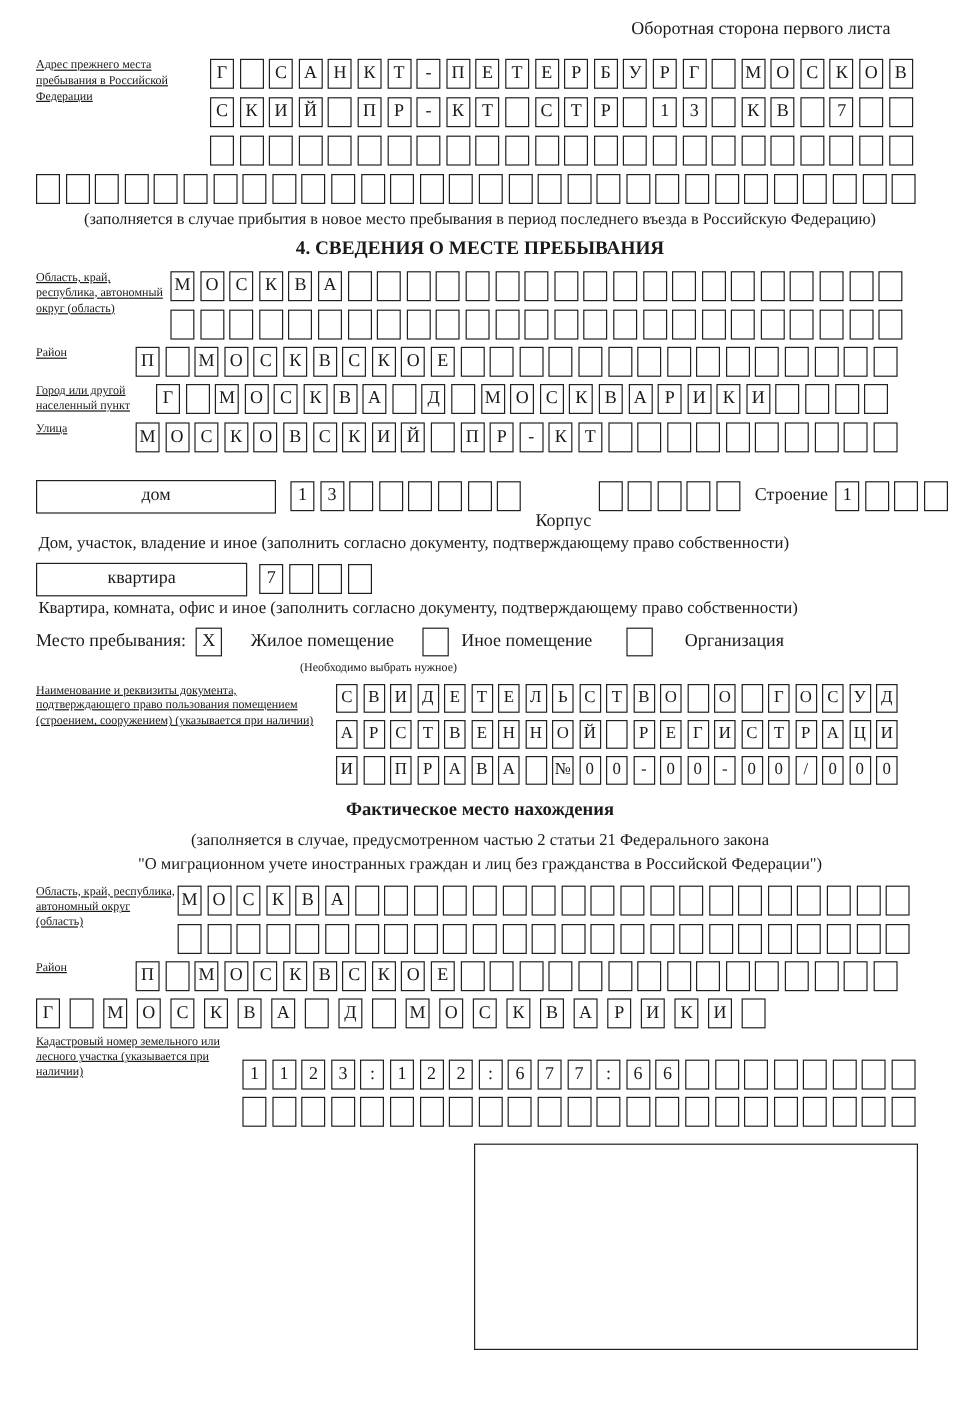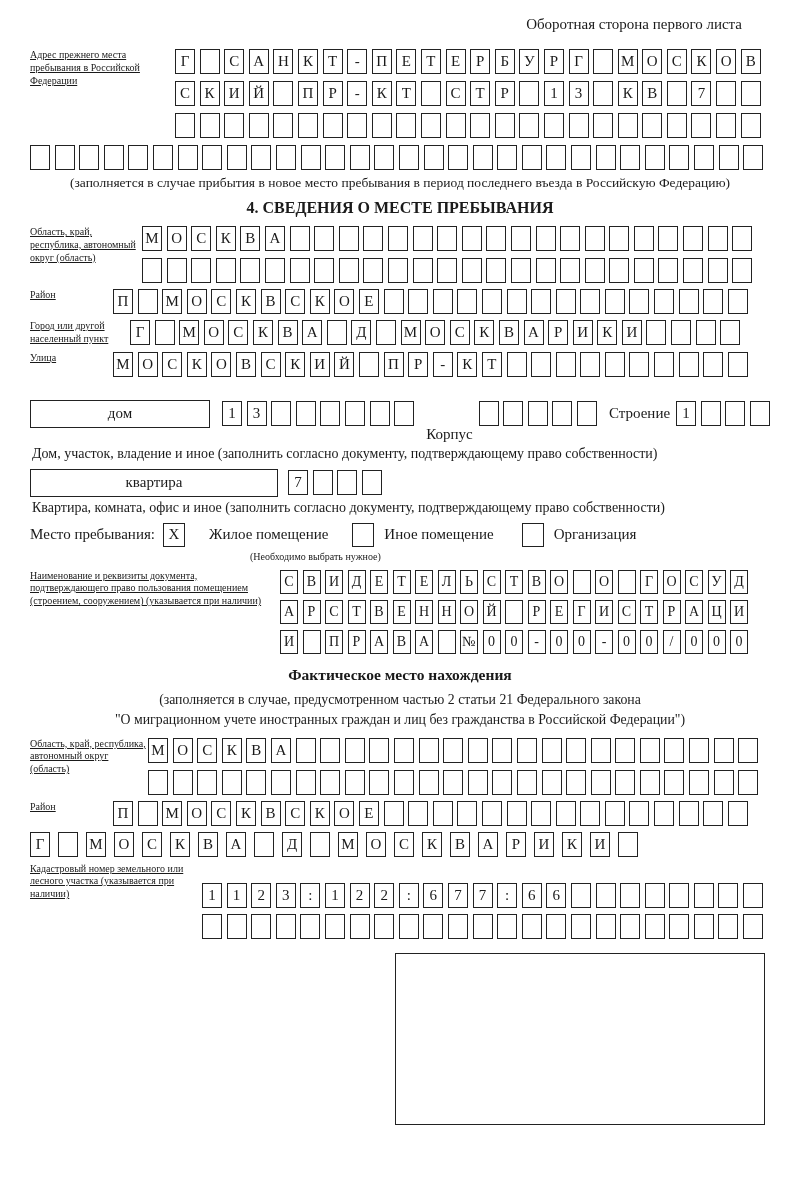--- a/index.html
+++ b/index.html
@@ -326,21 +326,21 @@
       <span class="cell"></span>
       <span class="cell"></span>
       <span class="cell"></span>
       <span class="cell"></span>
       <span class="cell"></span>
       <span class="cell"></span>
     </div>
 </div>
 
 <div class="inline-row mt8">
-  <div class="rect-label" style="width:180px;">дом</div>
+  <div class="rect-label" style="width:200px;">дом</div>
   <div class="cells" style="margin-left:12px;">
       <span class="cell">1</span>
       <span class="cell">3</span>
       <span class="cell"></span>
       <span class="cell"></span>
       <span class="cell"></span>
       <span class="cell"></span>
       <span class="cell"></span>
       <span class="cell"></span>
     </div>
@@ -356,38 +356,38 @@
   <div class="cells" style="margin-left:6px;">
       <span class="cell">1</span>
       <span class="cell"></span>
       <span class="cell"></span>
       <span class="cell"></span>
     </div>
 </div>
 <div class="note-left">Дом, участок, владение и иное (заполнить согласно документу, подтверждающему право собственности)</div>
 
 <div class="inline-row">
-  <div class="rect-label" style="width:248px;">квартира</div>
+  <div class="rect-label" style="width:176px;">квартира</div>
   <div class="cells" style="margin-left:10px;">
       <span class="cell">7</span>
       <span class="cell"></span>
       <span class="cell"></span>
       <span class="cell"></span>
     </div>
 </div>
 <div class="note-left">Квартира, комната, офис и иное (заполнить согласно документу, подтверждающему право собственности)</div>
 
 <div class="inline-row">
   <div class="opt-label">Место пребывания:</div>
   <div class="chk" style="margin-left:8px;">X</div>
   <div class="opt-label" style="margin-left:24px;">Жилое помещение</div>
   <div class="chk" style="margin-left:24px;"></div>
   <div class="opt-label" style="margin-left:10px;">Иное помещение</div>
   <div class="chk" style="margin-left:28px;"></div>
-  <div class="opt-label" style="margin-left:10px;">Организация</div>
+  <div class="opt-label" style="margin-left:27px;">Организация</div>
 </div>
 <div style="font-size:10px; margin:4px 0 8px 220px;">(Необходимо выбрать нужное)</div>
 
 <div class="frow">
   <div class="flabel" style="flex-basis:250px; padding-right:18px;">Наименование и реквизиты документа, подтверждающего право пользования помещением (строением, сооружением) (указывается при наличии)</div>
   <div class="stack" style="gap:6px;">
     <div class="cells cells-sm">
         <span class="cell">С</span>
         <span class="cell">В</span>
         <span class="cell">И</span>

